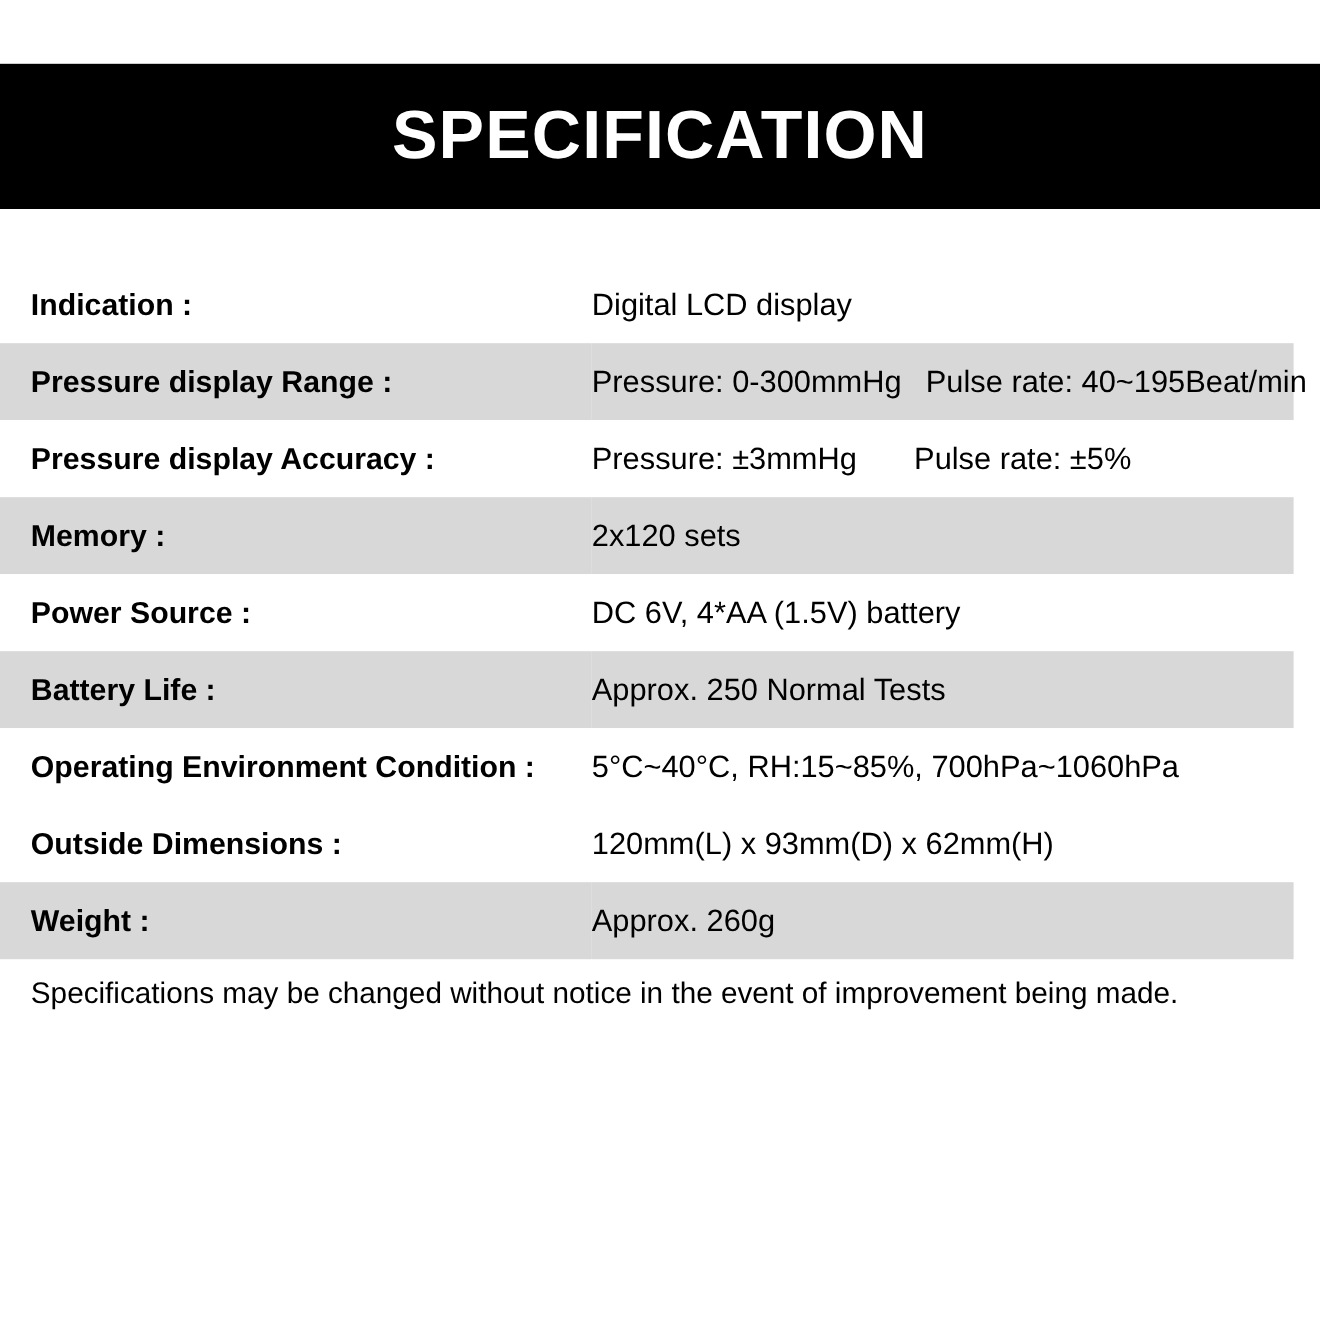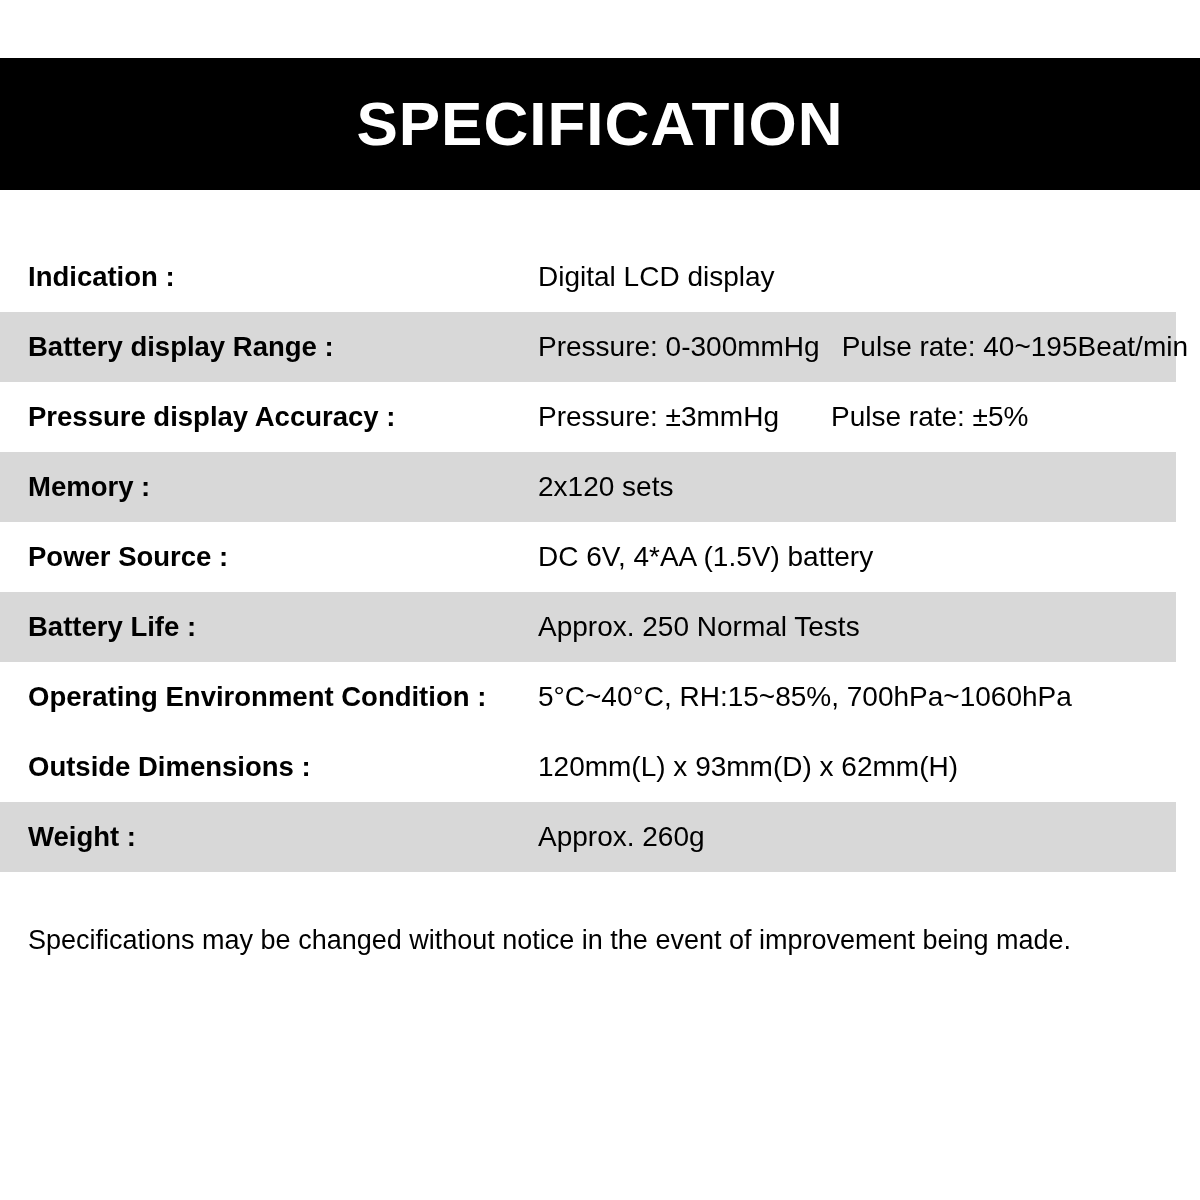--- a/index.html
+++ b/index.html
@@ -79,21 +79,21 @@
   }
   .value .gap-sm {
     display: inline-block;
     width: 22px;
   }
   .value .gap-lg {
     display: inline-block;
     width: 52px;
   }
   .footer-note {
-    margin-top: 53px;
+    margin-top: 16px;
     padding-left: 28px;
     padding-right: 20px;
     font-size: 27px;
     color: #000000;
     font-family: "Liberation Sans", sans-serif;
     white-space: nowrap;
   }
 </style>
 </head>
 <body>
@@ -106,21 +106,21 @@
 
   <table class="spec-table">
     <tbody>
 
       <tr class="plain">
         <td class="label">Indication :</td>
         <td class="value"><span class="seg">Digital LCD display</span></td>
       </tr>
 
       <tr class="alt">
-        <td class="label">Battery display Range :</td>
+        <td class="label">Pressure display Range :</td>
         <td class="value"><span class="seg">Pressure: 0-300mmHg</span><span class="gap-sm"></span><span class="seg">Pulse rate: 40~195Beat/min</span></td>
       </tr>
 
       <tr class="plain">
         <td class="label">Pressure display Accuracy :</td>
         <td class="value"><span class="seg">Pressure: ±3mmHg</span><span class="gap-lg"></span><span class="seg">Pulse rate: ±5%</span></td>
       </tr>
 
       <tr class="alt">
         <td class="label">Memory :</td>

